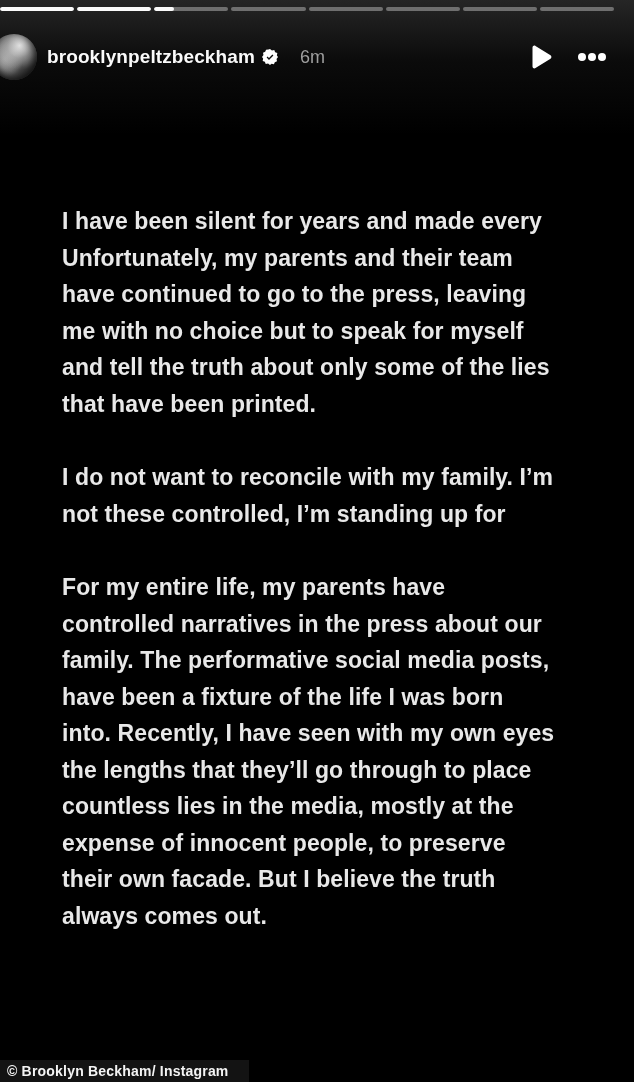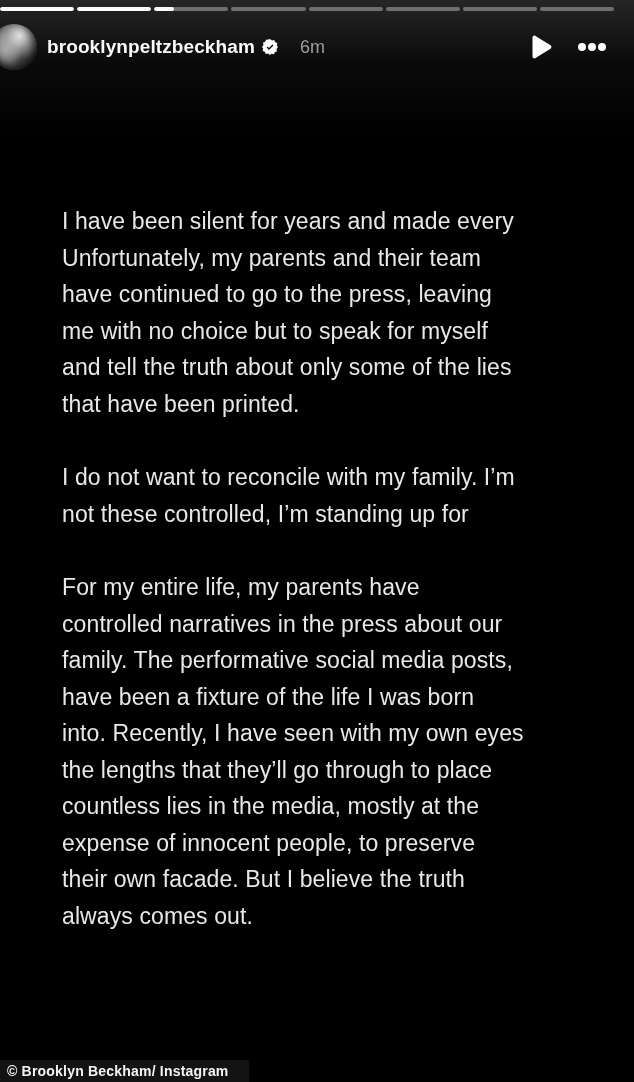--- a/index.html
+++ b/index.html
@@ -42,21 +42,21 @@
   .progress-fill {
     position: absolute;
     left: 0; top: 0; bottom: 0;
     background: #fbfbfb;
     border-radius: 2px;
   }
 
   
   .header {
     position: absolute;
-    top: 24px; left: 0; right: 0;
+    top: 34px; left: 0; right: 0;
     height: 46px;
   }
   .avatar {
     position: absolute;
     left: -9px; top: 0;
     width: 46px; height: 46px;
     border-radius: 50%;
     background:
       radial-gradient(circle at 62% 25%, rgba(235,235,235,0.9) 0%, rgba(190,190,190,0.45) 28%, rgba(0,0,0,0) 55%),
       radial-gradient(circle at 30% 55%, rgba(175,175,175,0.75) 0%, rgba(0,0,0,0) 45%),
@@ -107,21 +107,21 @@
   }
 
   
   .story-text {
     position: absolute;
     left: 62px;
     top: 203px;
     width: 510px;
     color: #e8e8e8;
     font-size: 23px;
-    font-weight: 400;
+    font-weight: 700;
     letter-spacing: 0.1px;
     text-shadow: 0 1px 4px rgba(0,0,0,0.85);
   }
   .story-paragraph { margin-bottom: 37px; }
   .story-paragraph:last-child { margin-bottom: 16px; }
   .story-line {
     line-height: 36.5px;
     height: 36.5px;
     white-space: pre;
   }

